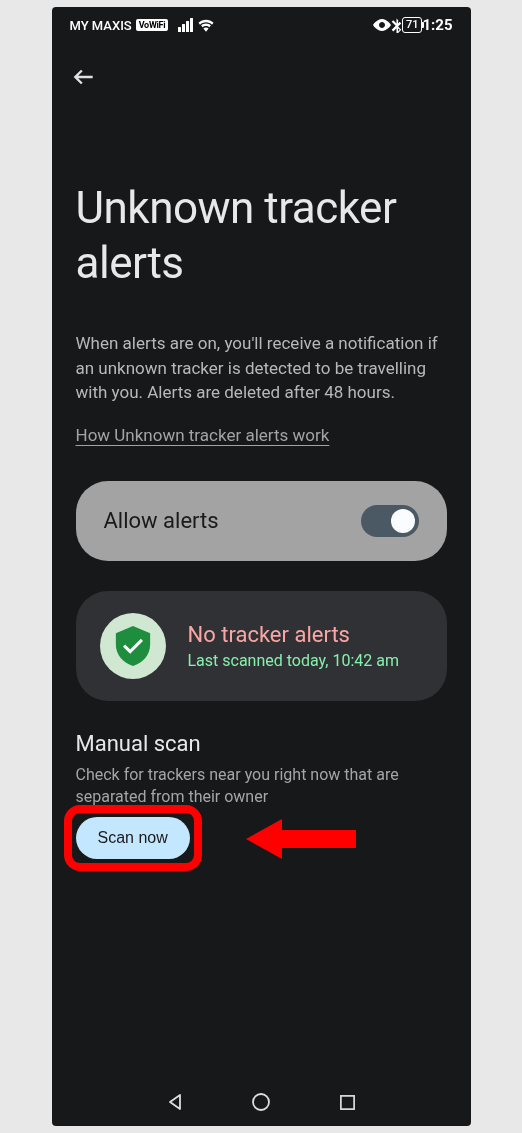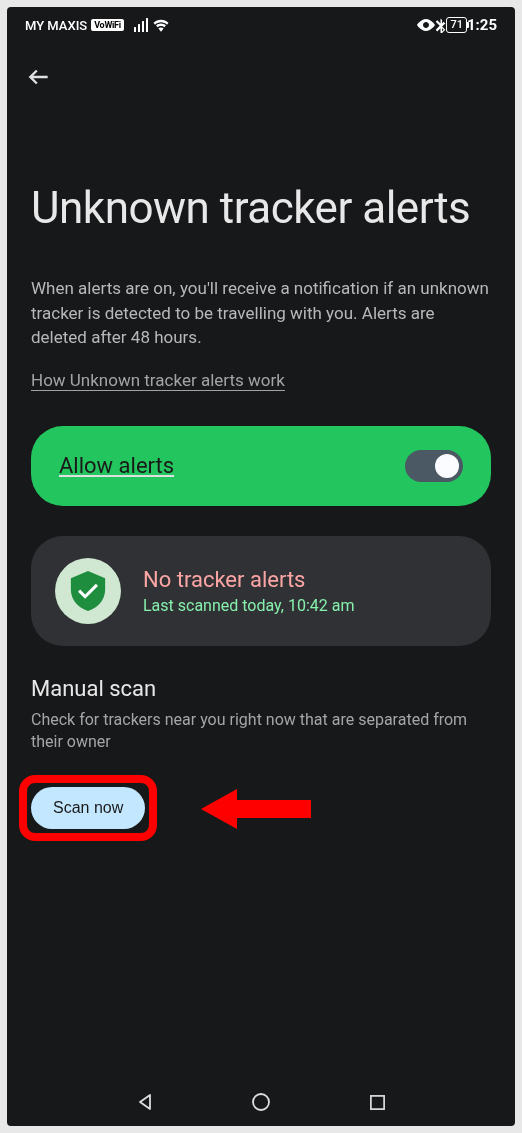--- a/index.html
+++ b/index.html
@@ -6,21 +6,21 @@
     body {
       width: 522px;
       height: 1133px;
       background: #e8e8e8;
       font-family: -apple-system, BlinkMacSystemFont, 'Segoe UI', Roboto, sans-serif;
       display: flex;
       align-items: center;
       justify-content: center;
     }
     .frame {
-      width: 508px;
+      width: 419px;
       height: 1119px;
       background: #17181a;
       border-radius: 4px;
       overflow: hidden;
       display: flex;
       flex-direction: column;
       position: relative;
     }
     .status-bar {
       height: 36px;
@@ -99,25 +99,24 @@
       display: inline-block;
       margin-bottom: 36px;
       cursor: pointer;
     }
     .card {
       border-radius: 32px;
       padding: 24px 28px;
       margin-bottom: 30px;
     }
     .card-allow {
-      background: #22c55e;
+      background: #a3a3a3;
       display: flex;
       align-items: center;
       justify-content: space-between;
-      text-decoration: underline;
     }
     .card-allow-label {
       font-size: 22px;
       color: #1a1a1a;
       font-weight: 400;
     }
     .toggle {
       width: 58px;
       height: 32px;
       background: #4a5963;
@@ -164,21 +163,21 @@
     }
     .section-title {
       font-size: 22px;
       color: #e8e8e8;
       margin-bottom: 8px;
     }
     .section-desc {
       font-size: 16px;
       color: #a5a5a5;
       line-height: 1.4;
-      margin-bottom: 33px;
+      margin-bottom: 8px;
     }
     .scan-btn-wrap {
       position: relative;
       display: inline-block;
     }
     .scan-btn {
       background: #c3e7ff;
       color: #1a1a1a;
       font-size: 16px;
       font-weight: 500;

